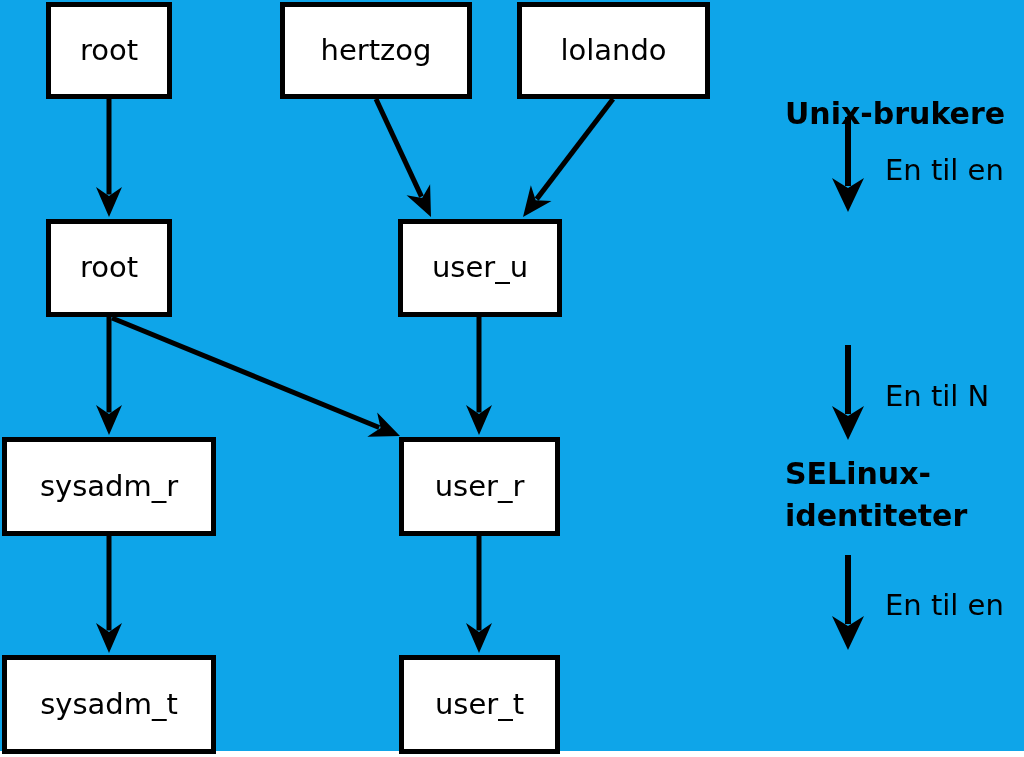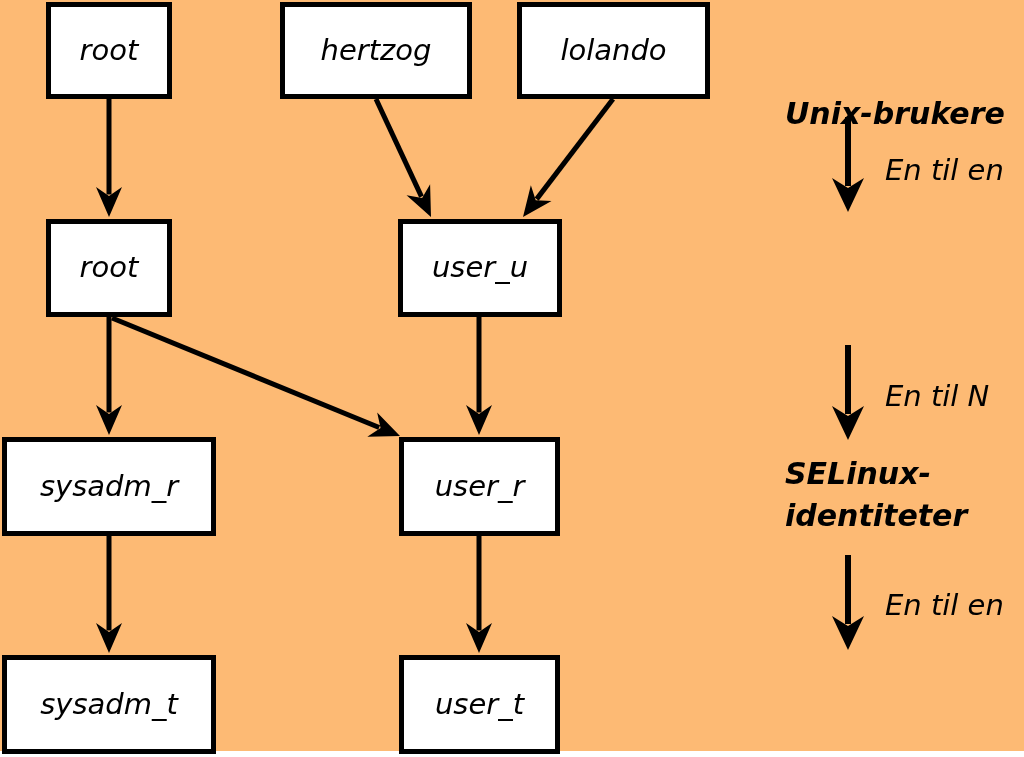--- a/index.html
+++ b/index.html
@@ -11,22 +11,21 @@
   body {
     width: 1024px;
     height: 757px;
     overflow: hidden;
     font-family: "DejaVu Sans", "Liberation Sans", sans-serif;
   }
   #diagram-root {
     position: relative;
     width: 1024px;
     height: 751px;
-    background: #fdba74;
-    font-style: italic;
+    background: #0ea5e9;
   }
   #diagram-svg {
     position: absolute;
     top: 0;
     left: 0;
     width: 1024px;
     height: 757px;
     display: block;
   }
   .node-box {

